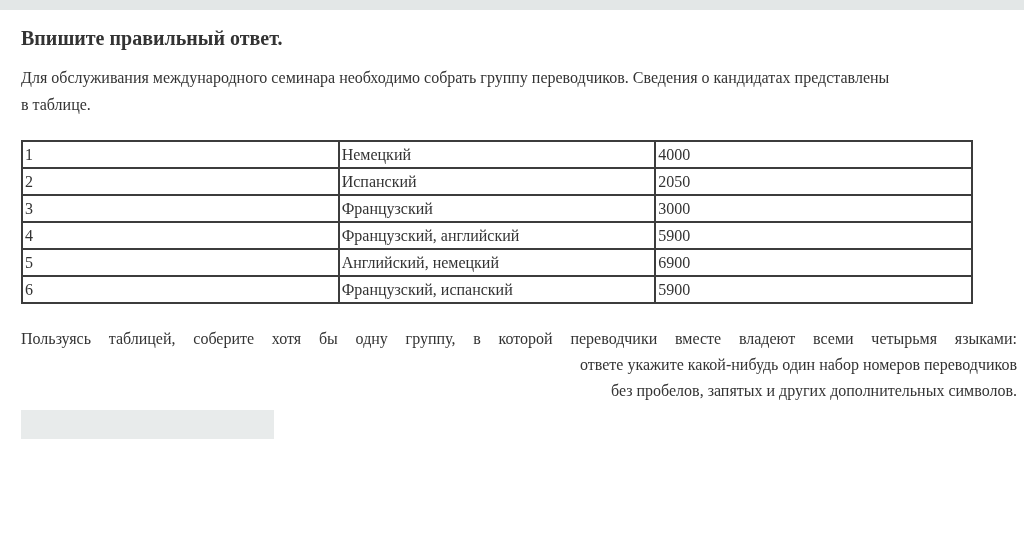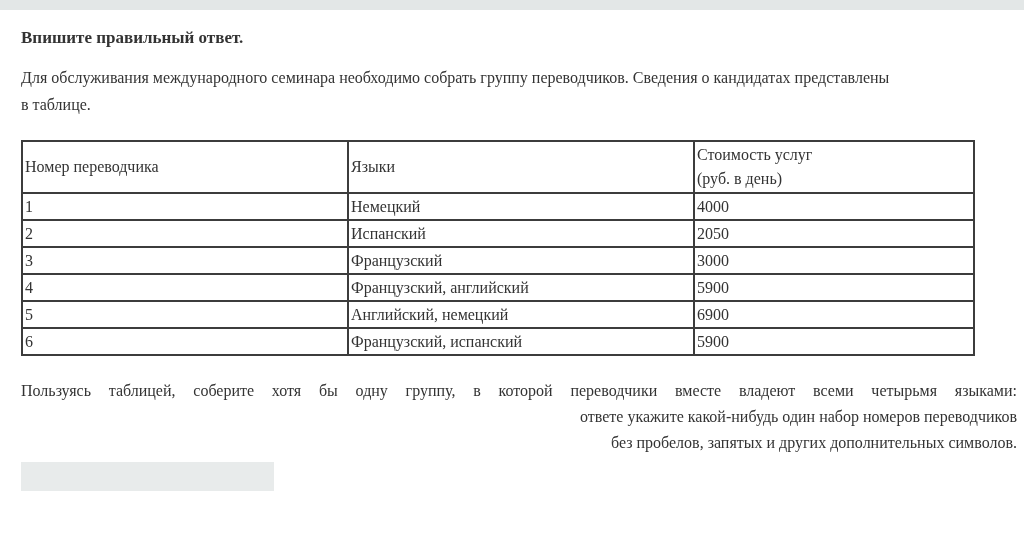--- a/index.html
+++ b/index.html
@@ -15,21 +15,21 @@
     width: 1024px; height: 10px;
     background: #e3e7e7;
   }
   .content {
     padding-left: 21px;
     padding-right: 7px;
     width: 1024px;
   }
   .page-title {
     margin-top: 17px;
-    font-size: 17px;
+    font-size: 20px;
     font-weight: bold;
     line-height: 22px;
     white-space: nowrap;
   }
   .intro {
     margin-top: 15px;
     font-size: 16px;
     line-height: 27px;
   }
   .intro .line { white-space: nowrap; }
@@ -92,28 +92,20 @@
 
   <div class="page-title">Впишите правильный ответ.</div>
 
   <div class="intro">
     <div class="line">Для обслуживания международного семинара необходимо собрать группу переводчиков. Сведения о кандидатах представлены</div>
     <div class="line">в таблице.</div>
   </div>
 
   <table class="candidates">
     <tbody>
-      <tr class="header-row">
-        <td class="col-num">Номер переводчика</td>
-        <td class="col-lang">Языки</td>
-        <td class="col-cost">
-          <div>Стоимость услуг</div>
-          <div>(руб. в день)</div>
-        </td>
-      </tr>
       <tr class="data-row">
         <td>1</td>
         <td>Немецкий</td>
         <td>4000</td>
       </tr>
       <tr class="data-row">
         <td>2</td>
         <td>Испанский</td>
         <td>2050</td>
       </tr>

